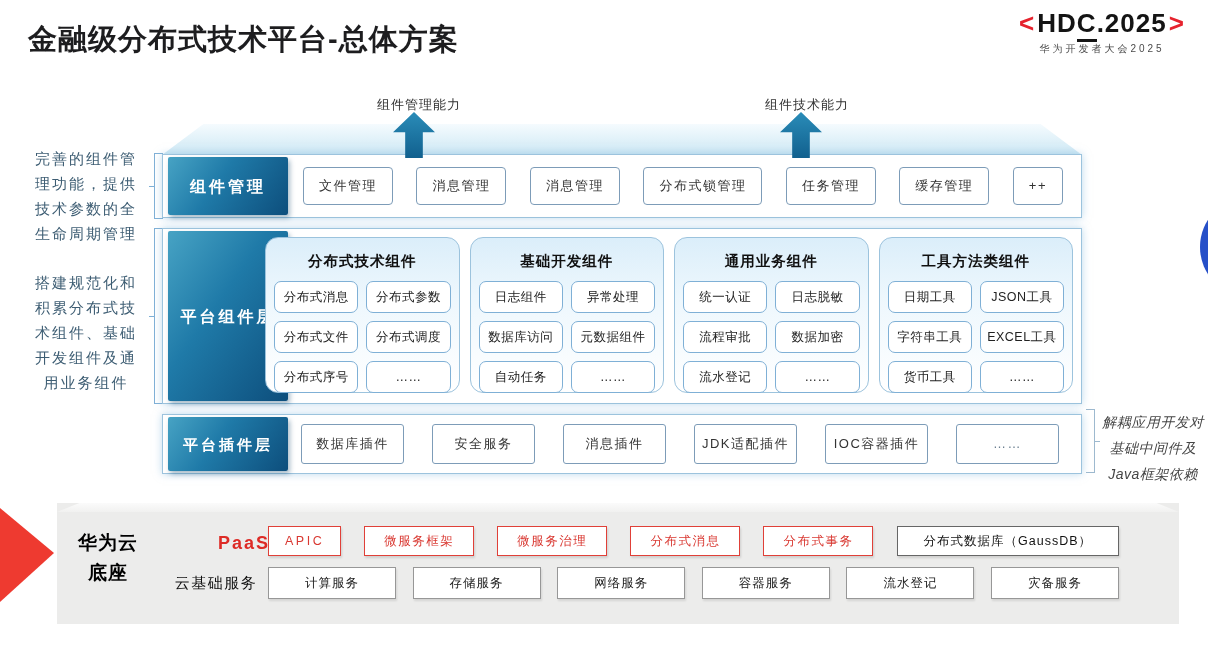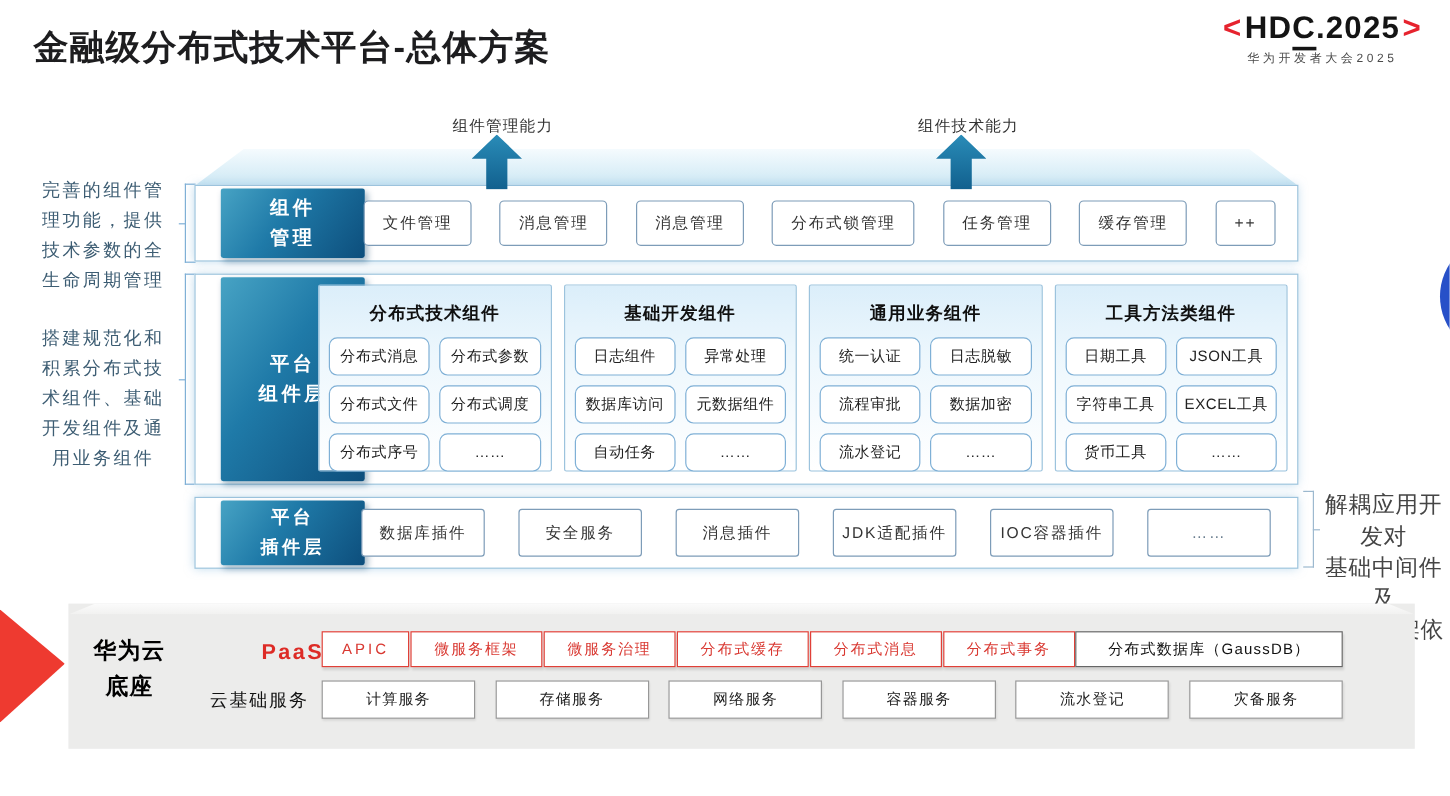--- a/index.html
+++ b/index.html
@@ -40,41 +40,41 @@
     border:1px solid #9cc3dd; box-shadow:0 0 8px rgba(135,185,220,.55);
     z-index:2;
   }
   .row-1 { top:154px; height:64px; }
   .row-2 { top:228px; height:176px; }
   .row-3 { top:414px; height:60px; }
 
   .layer-label {
     position:absolute; left:5px; top:2px; bottom:2px; width:120px;
     background:linear-gradient(125deg,#47a3c4 0%,#1f7aa8 42%,#0d4e7c 100%);
-    color:#fff; display:flex; flex-direction:column; align-items:center; justify-content:center;
+    color:#fff; display:flex; flex-direction:row; align-items:center; justify-content:center;
     font-size:16px; letter-spacing:3px; line-height:25px; border-radius:2px;
-    box-shadow:2px 3px 5px rgba(0,60,100,.35); font-weight:bold;margin-left:16px;
+    box-shadow:2px 3px 5px rgba(0,60,100,.35); font-weight:bold;
   }
 
   .pill-row { position:absolute; left:140px; right:18px; top:0; bottom:0;
     display:flex; align-items:center; justify-content:space-between; }
   .pill {
     border:1px solid #7d9cb8; border-radius:4px; background:#fff;
     height:38px; line-height:36px; padding:0 15px; text-align:center;
     font-size:13px; color:#333; letter-spacing:1.5px; white-space:nowrap;
   }
   .row-3 .pill { height:40px; line-height:38px; border-radius:3px; flex:1; margin:0 14px; padding:0 6px; }
   .row-3 .pill-row { left:138px; right:22px; }
   .row-3 .pill:first-child { margin-left:0; } .row-3 .pill:last-child { margin-right:0; }
   .dots { color:#6b7f90; }
 
   
   .groups { position:absolute; left:102px; right:8px; top:8px; bottom:10px; display:flex; gap:10px; }
   .group {
-    flex:1; border:1px solid #9cc3dd; border-radius:2px;
+    flex:1; border:1px solid #9cc3dd; border-radius:13px;
     background:linear-gradient(180deg,#dbeefa 0%,#edf7fd 38%,#ffffff 100%);
     padding:6px 8px 9px; display:flex; flex-direction:column;
   }
   .group-title { text-align:center; font-weight:bold; font-size:14.5px; color:#101010; letter-spacing:1px; padding:8px 0 10px; }
   .cells { flex:1; display:grid; grid-template-columns:1fr 1fr; gap:8px; }
   .cell {
     border:1px solid #7fb0d6; border-radius:7px; background:#fff;
     display:flex; align-items:center; justify-content:center;
     font-size:12.5px; color:#222; letter-spacing:.5px; min-height:32px; white-space:nowrap;
   }
@@ -84,21 +84,21 @@
   .lbracket-1 { left:154px; top:153px; height:66px; }
   .lbracket-2 { left:154px; top:228px; height:176px; }
   .lbracket::after { content:""; position:absolute; left:-6px; top:50%; width:6px; height:1px; background:#7fb0d6; }
 
   .rbracket { left:1086px; top:409px; width:9px; height:64px; border:1px solid #9db9cf; border-left:none; }
   .rbracket::after { content:""; position:absolute; right:-6px; top:50%; width:6px; height:1px; background:#9db9cf; }
 
   .side-note { width:128px; text-align:center; font-size:15px; color:#3d5d73; line-height:25px; letter-spacing:2px; }
   .note-1 { left:22px; top:146px; }
   .note-2 { left:22px; top:270px; }
-  .right-note { left:1100px; top:409px; width:106px; text-align:center; font-size:19px; color:#454545; line-height:26px; letter-spacing:.5px; }
+  .right-note { left:1100px; top:409px; width:106px; text-align:center; font-size:14px; color:#454545; line-height:26px; letter-spacing:.5px;font-style:italic; }
 
   
   .foundation { left:57px; top:503px; width:1122px; height:121px; background:#ececeb; }
   .foundation::before {
     content:""; position:absolute; left:0; top:0; right:0; height:9px;
     background:linear-gradient(180deg,#fbfbfb,#f1f1f0);
     clip-path:polygon(0 100%,2% 0,98% 0,100% 100%);
   }
   .red-wedge { left:0; top:508px; width:54px; height:94px; background:#ee3a30;
     clip-path:polygon(0 0,100% 48%,0 100%); }
@@ -256,21 +256,20 @@
 <div class="abs foundation">
   <div class="abs hw-label">
     <div>华为云</div>
     <div>底座</div>
   </div>
   <div class="abs paas-label">PaaS</div>
   <div class="abs paas-row">
     <div class="paas-box apic">APIC</div>
     <div class="paas-box">微服务框架</div>
     <div class="paas-box">微服务治理</div>
-    <div class="paas-box">分布式缓存</div>
     <div class="paas-box">分布式消息</div>
     <div class="paas-box">分布式事务</div>
     <div class="paas-box db">分布式数据库（GaussDB）</div>
   </div>
   <div class="abs iaas-label">云基础服务</div>
   <div class="abs iaas-row">
     <div class="iaas-box">计算服务</div>
     <div class="iaas-box">存储服务</div>
     <div class="iaas-box">网络服务</div>
     <div class="iaas-box">容器服务</div>

